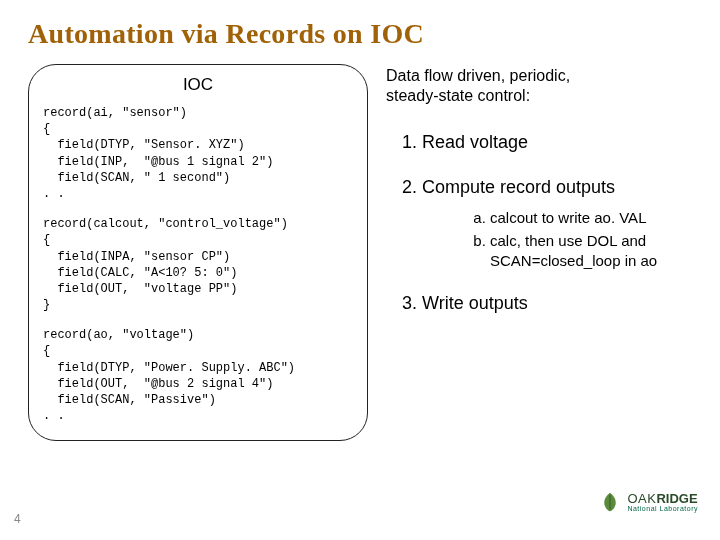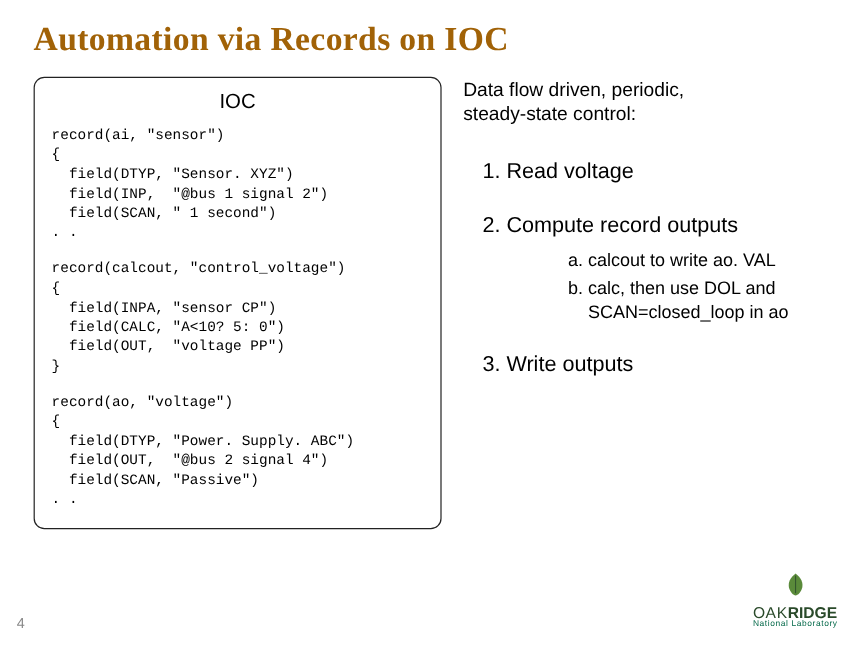--- a/index.html
+++ b/index.html
@@ -25,21 +25,21 @@
   letter-spacing: 0.3px;
   margin-bottom: 14px;
 }
 .content {
   display: flex;
   gap: 18px;
 }
 .ioc-box {
   width: 340px;
   border: 1.5px solid #222;
-  border-radius: 9px;
+  border-radius: 28px;
   padding: 10px 14px 16px 14px;
 }
 .ioc-label {
   text-align: center;
   font-size: 17px;
   font-weight: 400;
   color: #000;
   margin-bottom: 10px;
   font-family: Arial, sans-serif;
 }
@@ -86,25 +86,24 @@
 .page-num {
   position: absolute;
   left: 14px;
   bottom: 14px;
   font-size: 12px;
   color: #888;
 }
 .logo {
   position: absolute;
   right: 22px;
-  bottom: 16px;
+  bottom: 27px;
   display: flex;
   align-items: center;
   gap: 6px;
-  flex-direction: column;
 }
 .logo-leaf {
   width: 22px;
   height: 22px;
 }
 .logo-text {
   line-height: 1;
 }
 .logo-main {
   font-size: 13px;

